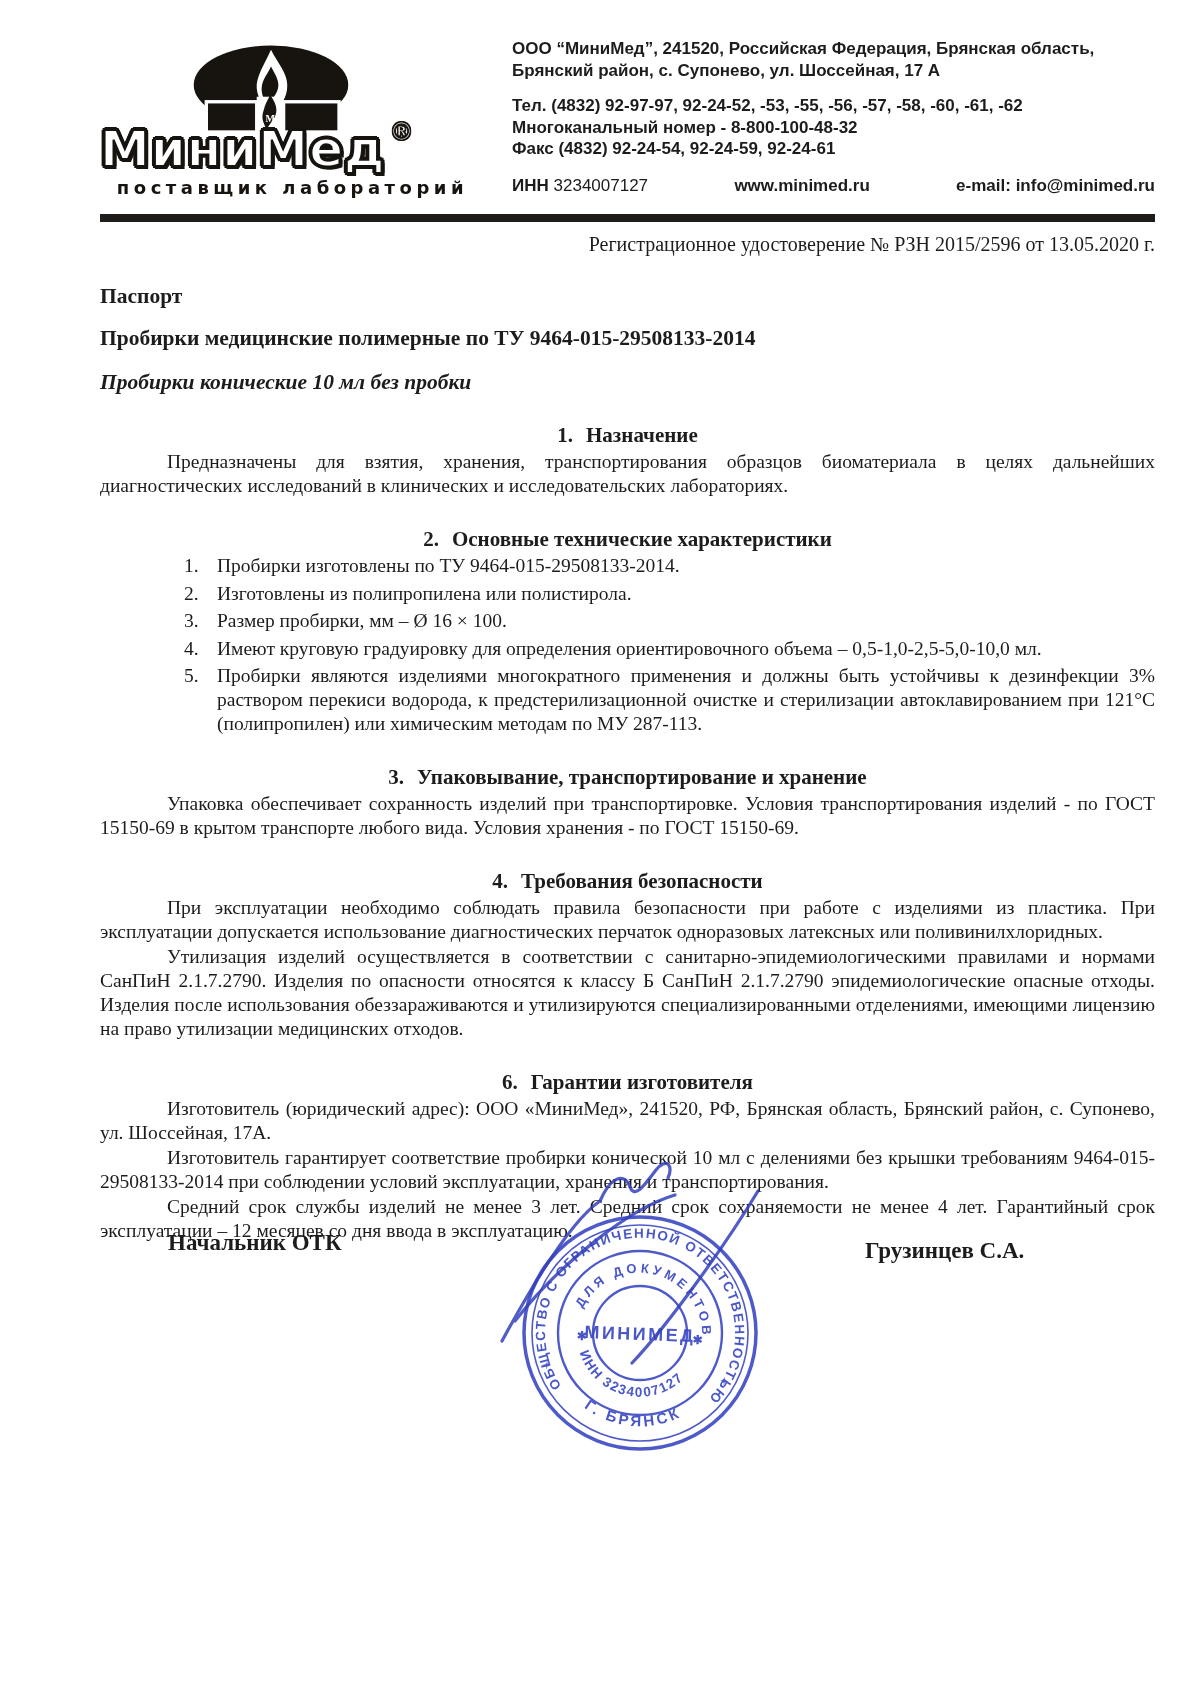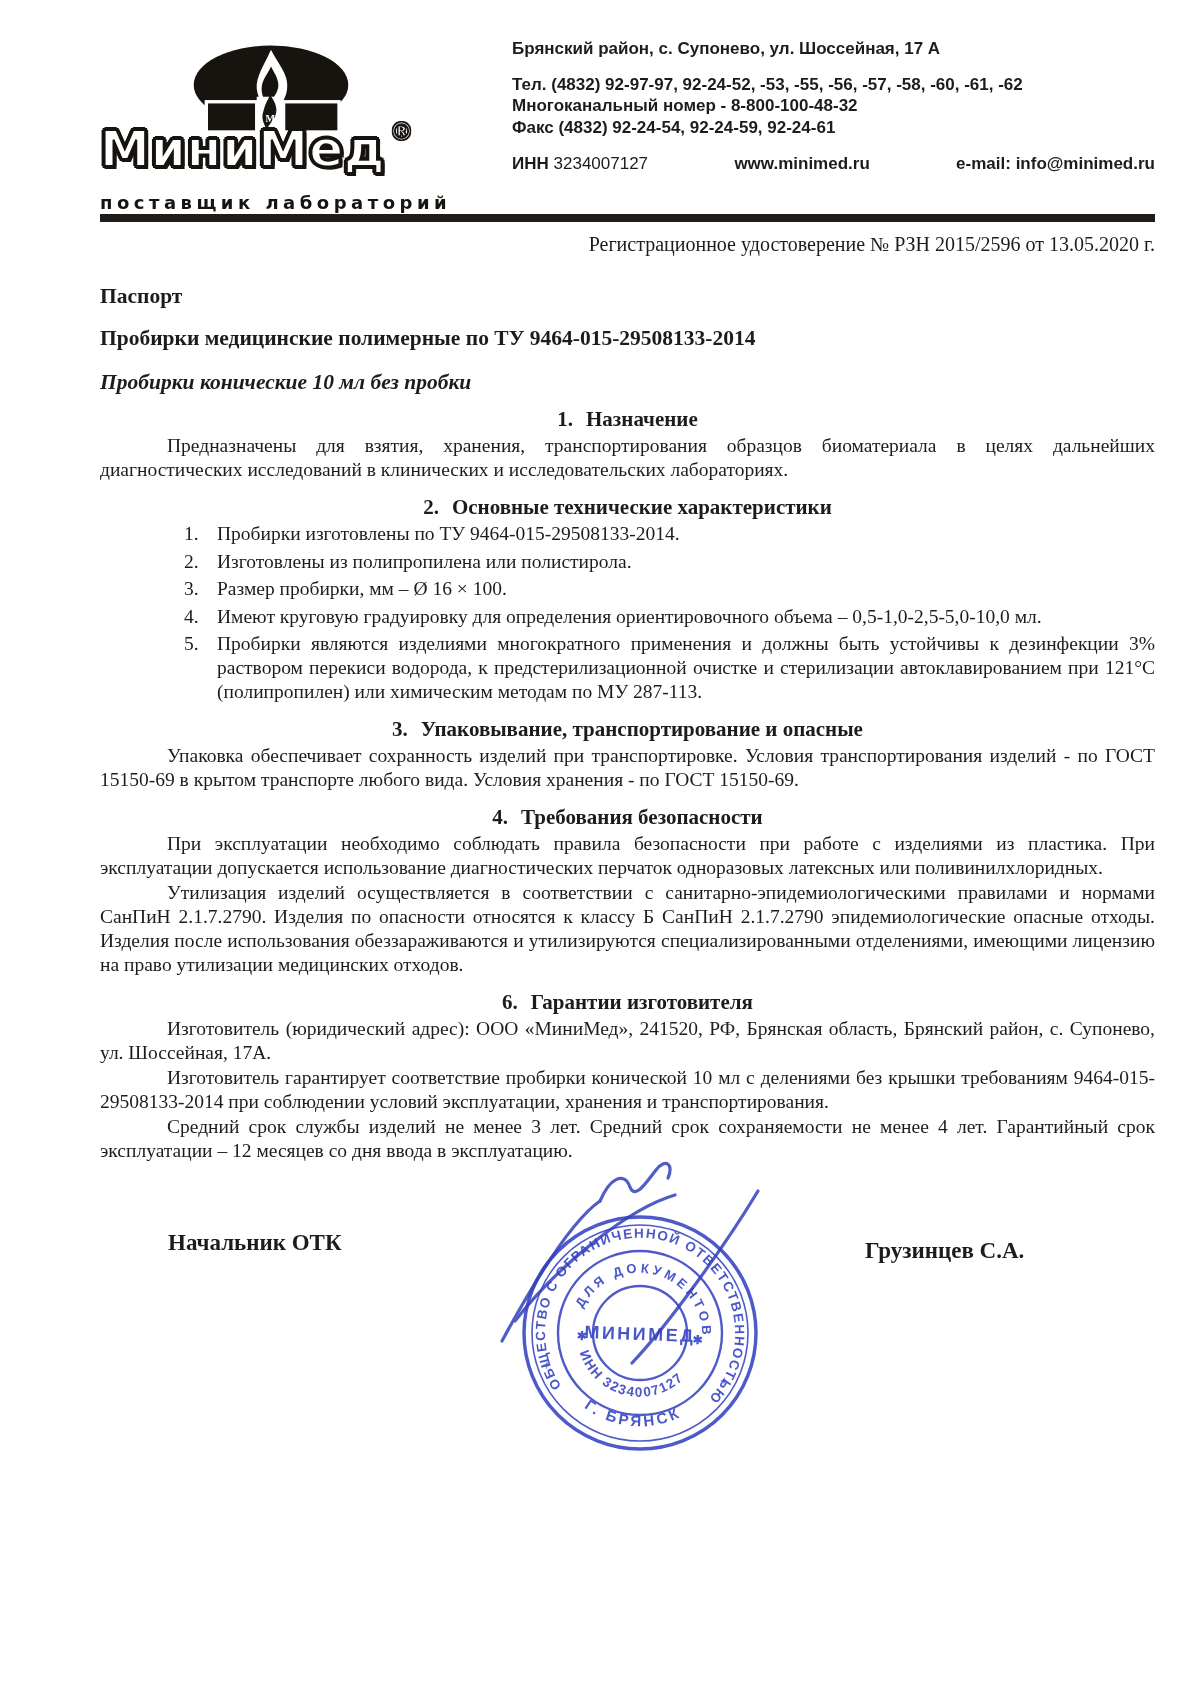--- a/index.html
+++ b/index.html
@@ -22,21 +22,21 @@
     text-shadow:3px 3px 0 #17130f,-2px 2px 0 #17130f,2px -2px 0 #17130f,
       -2px -2px 0 #17130f,0 3px 0 #17130f,3px 0 0 #17130f,0 -3px 0 #17130f,-3px 0 0 #17130f;
   }
   .regmark{
     font-family:"DejaVu Sans",sans-serif;font-weight:800;font-size:24px;color:#ffffff;
     -webkit-text-stroke:1.2px #17130f;position:relative;top:-26px;margin-left:4px;
     text-shadow:1px 1px 0 #17130f,-1px 1px 0 #17130f,1px -1px 0 #17130f,-1px -1px 0 #17130f;
   }
   .tagline{
     font-family:"DejaVu Sans",sans-serif;font-weight:bold;font-size:18px;
-    letter-spacing:4.5px;color:#17130f;margin-top:18px;white-space:nowrap;
+    letter-spacing:4.5px;color:#17130f;margin-top:3px;white-space:nowrap;text-align:right;
   }
   .contact-block{
     position:absolute;left:368px;right:0;top:10px;
     font-family:"Liberation Sans",sans-serif;font-weight:bold;
     font-size:17px;line-height:21.5px;padding-left:44px;
   }
   .gap{height:14px;}
   .inn-row{display:flex;justify-content:space-between;margin-top:15px;}
   .inn-row .num{font-weight:normal;}
 
@@ -47,21 +47,21 @@
   .doc-title,.doc-subtitle,.doc-product{
     text-align:left;font-weight:bold;font-size:21.5px;line-height:24px;margin:0;
   }
   .doc-title{margin-top:28px;}
   .doc-subtitle{margin-top:18px;}
   .doc-product{margin-top:20px;font-style:italic;}
 
   
   .sec-head{
     text-align:center;font-weight:bold;font-size:21px;line-height:24px;
-    margin-top:13px;margin-bottom:3px;
+    margin-top:29px;margin-bottom:3px;
   }
   .sec-num{margin-right:13px;}
   .body-p{
     margin:1px 0 0 0;font-size:19.5px;line-height:24px;
     text-align:justify;text-indent:67px;
   }
   .olist{margin:3px 0 0 84px;}
   .orow{display:flex;margin-bottom:3.5px;font-size:19.5px;line-height:24px;}
   .orow .n{width:33px;flex:none;}
   .orow .t{flex:1;text-align:justify;}
@@ -92,20 +92,21 @@
           <path d="M124,62 C131,72 134,80 129,89 C126,94 122,98 120,103 C116,96 113,89 116,81 C118,73 121,68 124,62 Z" fill="#17130f"></path>
           <text x="124" y="94" text-anchor="middle" font-size="12" font-weight="bold" font-family="Liberation Serif, serif" fill="#ffffff">М</text>
         </svg>
         <div class="brand-line">
           <span class="brand">МиниМед</span><span class="regmark">®</span>
         </div>
         <div class="tagline">поставщик лабораторий</div>
       </div>
 
       <div class="contact-block">
+        <div>ООО “МиниМед”, 241520, Российская Федерация, Брянская область,</div>
         <div>Брянский район, с. Супонево, ул. Шоссейная, 17 А</div>
         <div class="gap"></div>
         <div>Тел. (4832) 92-97-97, 92-24-52, -53, -55, -56, -57, -58, -60, -61, -62</div>
         <div>Многоканальный номер - 8-800-100-48-32</div>
         <div>Факс (4832) 92-24-54, 92-24-59, 92-24-61</div>
         <div class="inn-row">
           <span><span>ИНН</span> <span class="num">3234007127</span></span>
           <span>www.minimed.ru</span>
           <span>e-mail: info@minimed.ru</span>
         </div>
@@ -145,21 +146,21 @@
         <span class="n">4.</span>
         <span class="t">Имеют круговую градуировку для определения ориентировочного объема – 0,5-1,0-2,5-5,0-10,0 мл.</span>
       </div>
       <div class="orow">
         <span class="n">5.</span>
         <span class="t">Пробирки являются изделиями многократного применения и должны быть устойчивы к дезинфекции 3% раствором перекиси водорода, к предстерилизационной очистке и стерилизации автоклавированием при 121°С (полипропилен) или химическим методам по МУ 287-113.</span>
       </div>
     </div>
 
     <div class="sec-head">
-      <span class="sec-num">3.</span><span>Упаковывание, транспортирование и опасные</span>
+      <span class="sec-num">3.</span><span>Упаковывание, транспортирование и хранение</span>
     </div>
     <p class="body-p">Упаковка обеспечивает сохранность изделий при транспортировке. Условия транспортирования изделий - по ГОСТ 15150-69 в крытом транспорте любого вида. Условия хранения - по ГОСТ 15150-69.</p>
 
     <div class="sec-head">
       <span class="sec-num">4.</span><span>Требования безопасности</span>
     </div>
     <p class="body-p">При эксплуатации необходимо соблюдать правила безопасности при работе с изделиями из пластика. При эксплуатации допускается использование диагностических перчаток одноразовых латексных или поливинилхлоридных.</p>
 
     <p class="body-p">Утилизация изделий осуществляется в соответствии с санитарно-эпидемиологическими правилами и нормами СанПиН 2.1.7.2790. Изделия по опасности относятся к классу Б СанПиН 2.1.7.2790 эпидемиологические опасные отходы. Изделия после использования обеззараживаются и утилизируются специализированными отделениями, имеющими лицензию на право утилизации медицинских отходов.</p>
 

